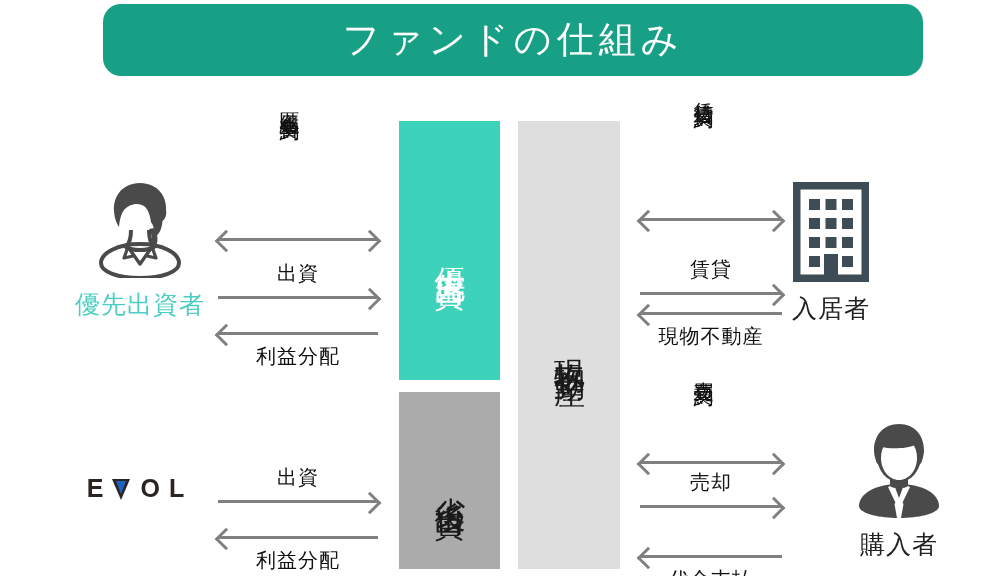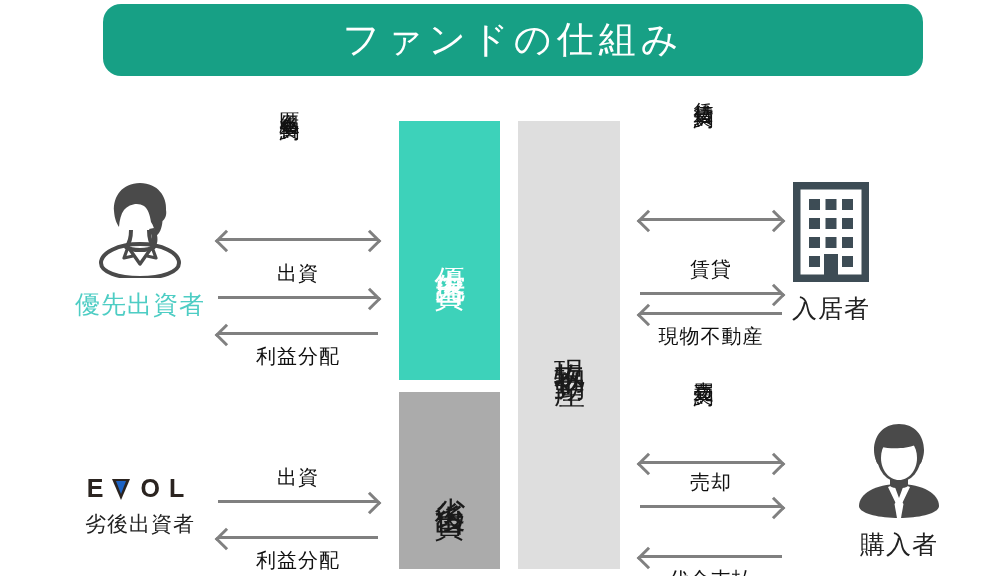--- a/index.html
+++ b/index.html
@@ -235,21 +235,20 @@
   </div>
 
   <div class="actor" id="actor-sub-investor">
     <div class="evol-logo">
       <div class="evol-row">
         <span>E</span>
         <span class="evol-v"></span>
         <span>OL</span>
       </div>
     </div>
-    <span class="evol-caption">劣後出資者</span>
   </div>
 
   <div class="actor" id="actor-tenant">
     <span>
       <svg width="76" height="100" viewBox="0 0 76 100" aria-hidden="true">
         <rect x="3" y="3" width="70" height="94" fill="none" stroke="#3D4C55" stroke-width="9"></rect>
 
         <rect x="16" y="17" width="11" height="11" fill="#3D4C55"></rect>
         <rect x="32.5" y="17" width="11" height="11" fill="#3D4C55"></rect>
         <rect x="49" y="17" width="11" height="11" fill="#3D4C55"></rect>

